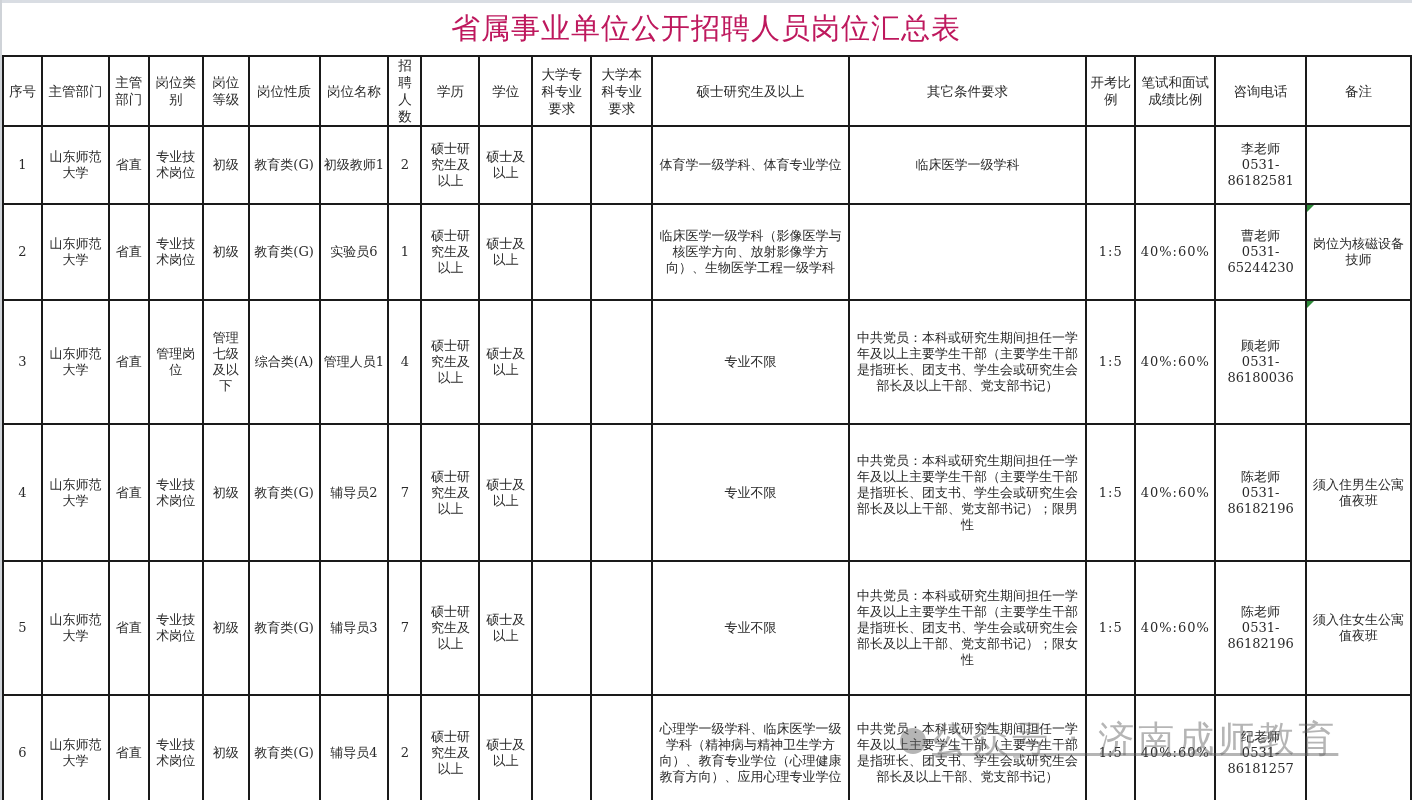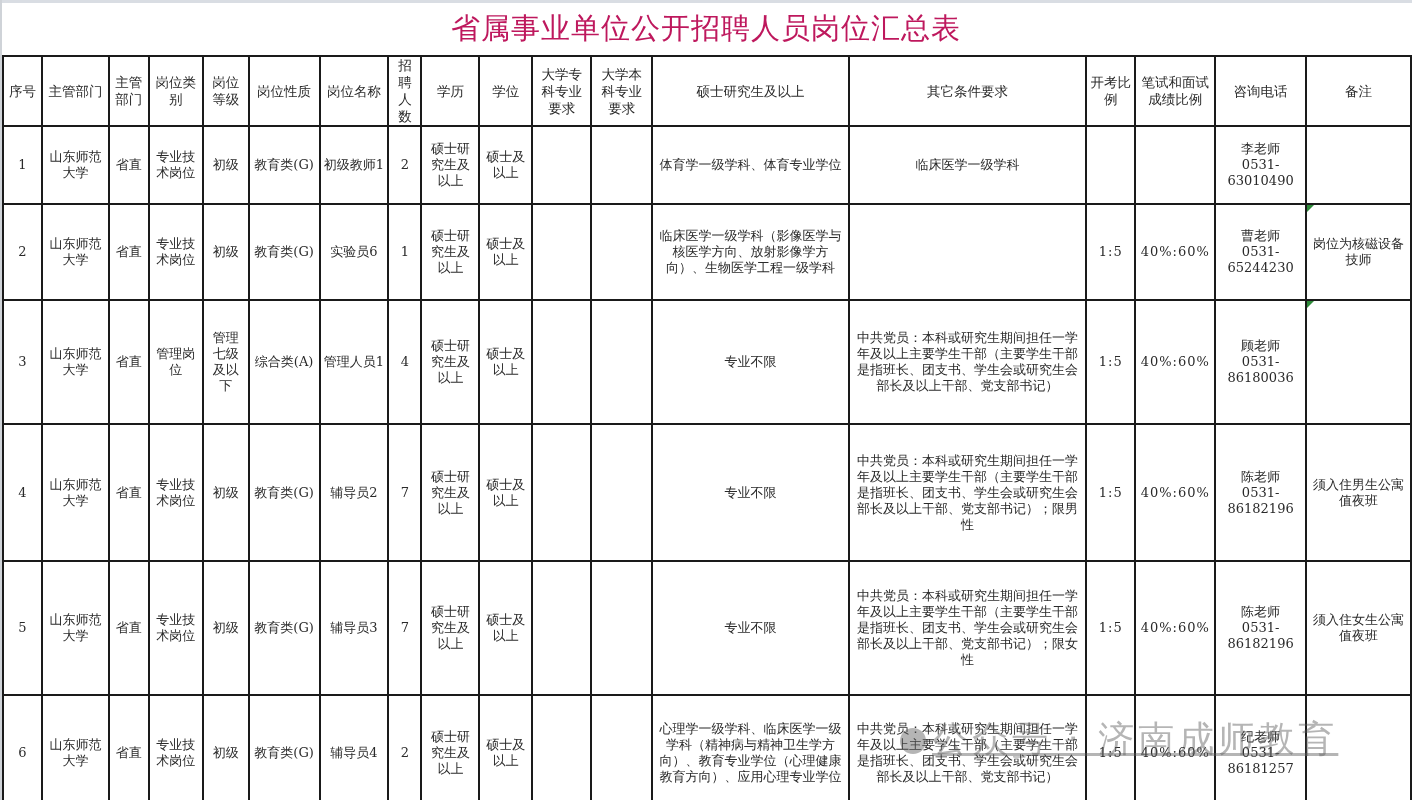--- a/index.html
+++ b/index.html
@@ -89,21 +89,21 @@
         <td>硕士及以上</td>
         <td></td>
         <td></td>
         <td class="left">体育学一级学科、体育专业学位</td>
         <td>临床医学一级学科</td>
         <td class="ratio"></td>
         <td class="ratio"></td>
         <td>
           <div>李老师</div>
           <div>0531-</div>
-          <div>63010490</div>
+          <div>86182581</div>
         </td>
         <td></td>
       </tr>
       <tr style="height: 96px;">
         <td>2</td>
         <td>山东师范大学</td>
         <td>省直</td>
         <td>专业技术岗位</td>
         <td>初级</td>
         <td>教育类(G)</td>

